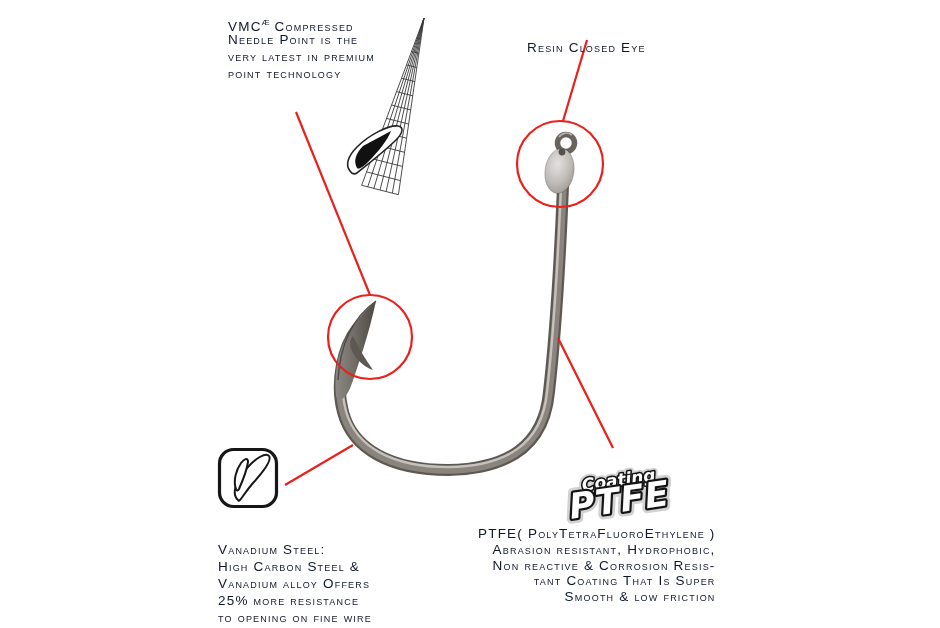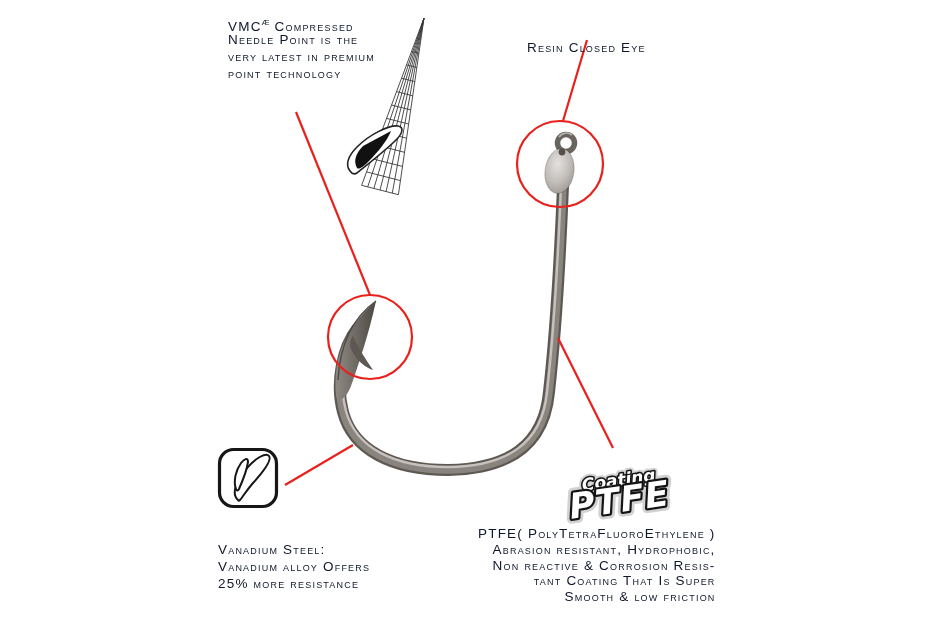--- a/index.html
+++ b/index.html
@@ -114,22 +114,24 @@
     <div class="tline">very latest in premium</div>
     <div class="tline">point technology</div>
   </div>
 
   <div class="callout eye-text">
     <div class="tline">Resin Closed Eye</div>
   </div>
 
   <div class="callout vanadium-text">
     <div class="tline">Vanadium Steel:</div>
+    <div class="tline">High Carbon Steel &amp;</div>
     <div class="tline">Vanadium alloy Offers</div>
     <div class="tline">25% more resistance</div>
+    <div class="tline">to opening on fine wire</div>
   </div>
 
   <div class="callout ptfe-text">
     <div class="tline">PTFE( PolyTetraFluoroEthylene )</div>
     <div class="tline">Abrasion resistant, Hydrophobic,</div>
     <div class="tline">Non reactive &amp; Corrosion Resis-</div>
     <div class="tline">tant Coating That Is Super</div>
     <div class="tline">Smooth &amp; low friction</div>
   </div>
 

